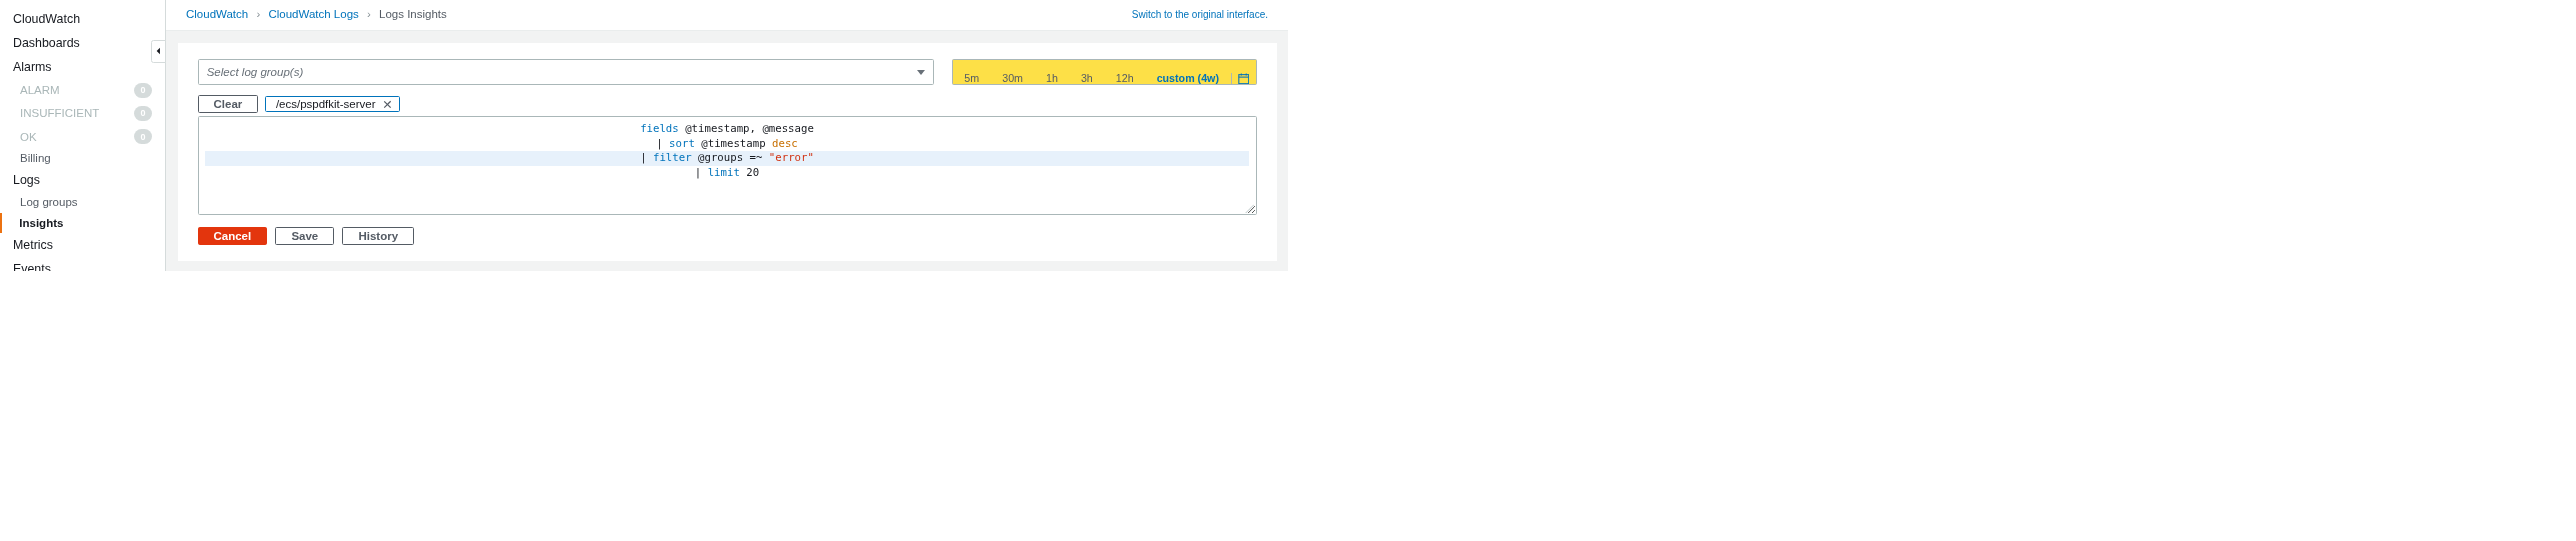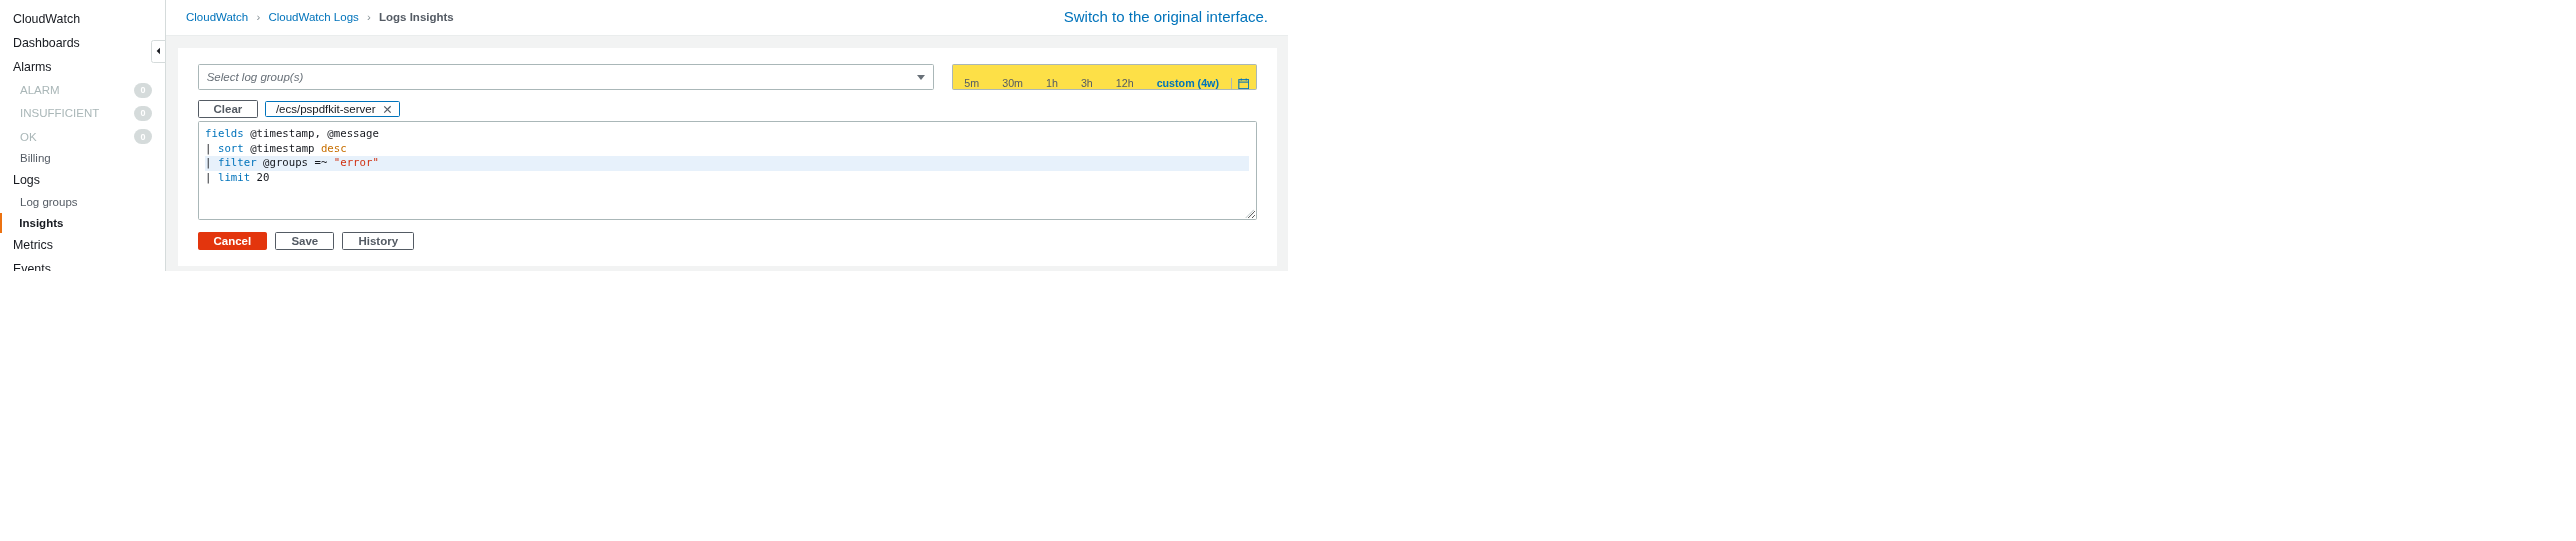--- a/index.html
+++ b/index.html
@@ -84,22 +84,22 @@
       display: flex;
       justify-content: space-between;
       align-items: center;
       padding: 8.2px 20px 10px;
       background: #ffffff;
       border-bottom: 0.8px solid #eaeded;
     }
     .breadcrumb { font-size: 11.5px; display: flex; align-items: center; gap: 8.2px; }
     .breadcrumb a { color: #0073bb; text-decoration: none; cursor: pointer; }
     .breadcrumb .sep { color: #879196; }
-    .breadcrumb .current { color: #545b64; font-weight: bold; }
-    .switch-link { color: #0073bb; font-size: 15px; cursor: pointer; }
+    .breadcrumb .current { color: #545b64; }
+    .switch-link { color: #0073bb; font-size: 10px; cursor: pointer; }
     .content {
       padding: 16.5px 20px;
       background: #ffffff;
       margin: 11.5px;
       margin-bottom: 0;
     }
     .row1 { display: flex; gap: 18px; margin-bottom: 10px; }
     .log-select {
       flex: 1;
       border: 0.8px solid #aab7b8;
@@ -177,20 +177,21 @@
       background: #ffffff;
       min-height: 99px;
       padding: 5px 6.6px;
       font-family: Monaco, Menlo, Consolas, monospace;
       font-size: 10.7px;
       line-height: 1.35;
       margin-bottom: 11.5px;
       resize: both;
       overflow: auto;
       position: relative;
+      text-align: center;
     }
     .editor-line { white-space: pre; }
     .editor-line.hl { background: #e7f1fb; }
     .kw { color: #0073bb; }
     .dir { color: #c76f00; }
     .str { color: #d13212; }
     .actions { display: flex; gap: 8.2px; }
     .tri-down {
       width: 0; height: 0;
       border-left: 4.1px solid transparent;

